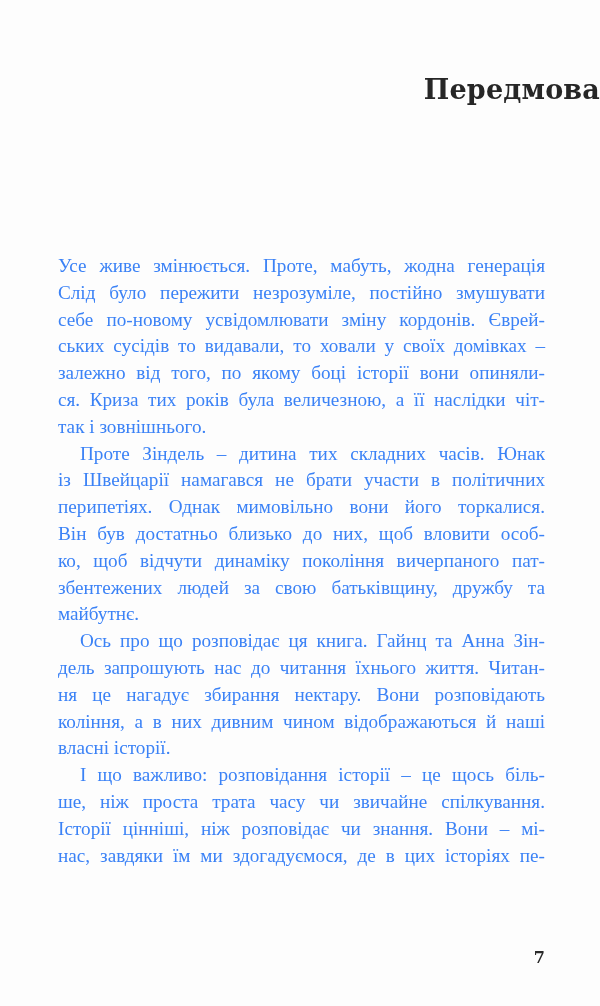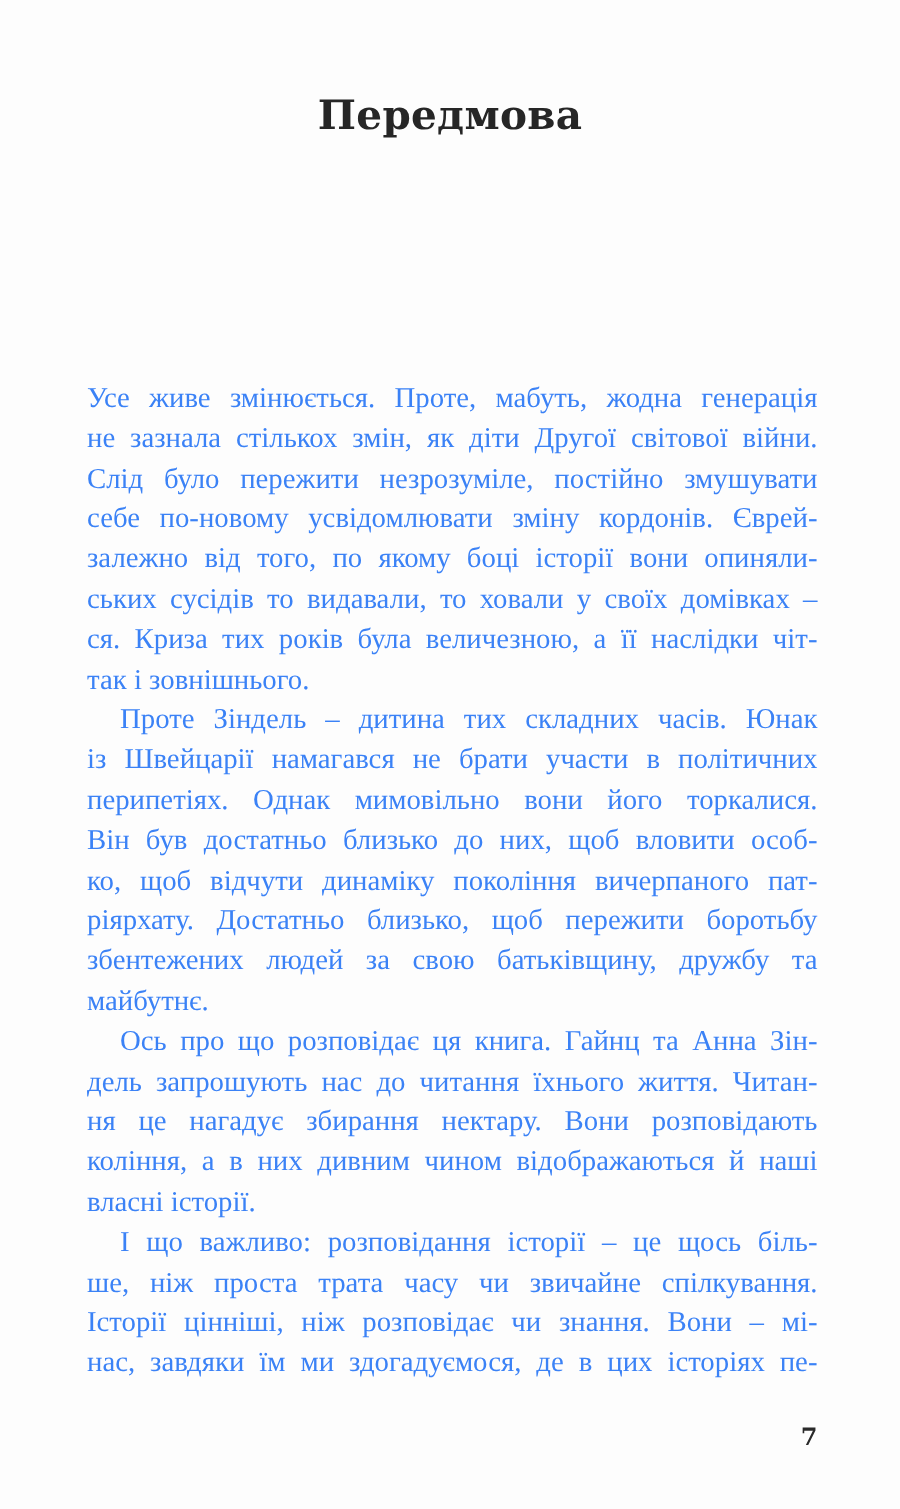--- a/index.html
+++ b/index.html
@@ -2,21 +2,21 @@
 <html><head>
   <meta charset="utf-8">
   <style>
     html, body { margin: 0; padding: 0; }
     body {
       width: 600px; height: 1006px; background: #fdfdfd; overflow: hidden;
       position: relative; color: #2a2a2a;
       font-family: "Liberation Serif", "DejaVu Serif", serif;
     }
     .title {
-      position: absolute; top: 62px; left: 0; width: 600px; text-align: center;
+      position: absolute; top: 74px; left: 0; width: 600px; text-align: right;
       font-family: "DejaVu Serif", serif; font-weight: bold; font-size: 27px;
       color: #262626; letter-spacing: 0.2px;
     }
     .body-text {
       position: absolute; top: 253px; left: 58px; width: 487px;
     }
     .line {
       height: 26.8px; line-height: 26.8px; font-size: 19.2px;
       white-space: nowrap; text-align: justify; text-align-last: justify;
       color: #3b82f6;
@@ -30,36 +30,34 @@
   </style>
 </head>
 <body>
 
 <h1 class="title" style="margin:0;">Передмова</h1>
 
 <div class="body-text">
 
   <div>
     <div class="line">Усе живе змінюється. Проте, мабуть, жодна генерація</div>
-    <div class="line">не зазнала стількох змін, як діти Другої світової війни.</div>
     <div class="line">Слід було пережити незрозуміле, постійно змушувати</div>
     <div class="line">себе по-новому усвідомлювати зміну кордонів. Єврей-</div>
+    <div class="line">ських сусідів то видавали, то ховали у своїх домівках –</div>
     <div class="line">залежно від того, по якому боці історії вони опиняли-</div>
-    <div class="line">ських сусідів то видавали, то ховали у своїх домівках –</div>
     <div class="line">ся. Криза тих років була величезною, а її наслідки чіт-</div>
     <div class="line last">так і зовнішнього.</div>
   </div>
 
   <div>
     <div class="line indent">Проте Зіндель – дитина тих складних часів. Юнак</div>
     <div class="line">із Швейцарії намагався не брати участи в політичних</div>
     <div class="line">перипетіях. Однак мимовільно вони його торкалися.</div>
     <div class="line">Він був достатньо близько до них, щоб вловити особ-</div>
     <div class="line">ко, щоб відчути динаміку покоління вичерпаного пат-</div>
-    <div class="line">ріярхату. Достатньо близько, щоб пережити боротьбу</div>
     <div class="line">збентежених людей за свою батьківщину, дружбу та</div>
     <div class="line last">майбутнє.</div>
   </div>
 
   <div>
     <div class="line indent">Ось про що розповідає ця книга. Гайнц та Анна Зін-</div>
     <div class="line">дель запрошують нас до читання їхнього життя. Читан-</div>
     <div class="line">ня це нагадує збирання нектару. Вони розповідають</div>
     <div class="line">коління, а в них дивним чином відображаються й наші</div>
     <div class="line last">власні історії.</div>

